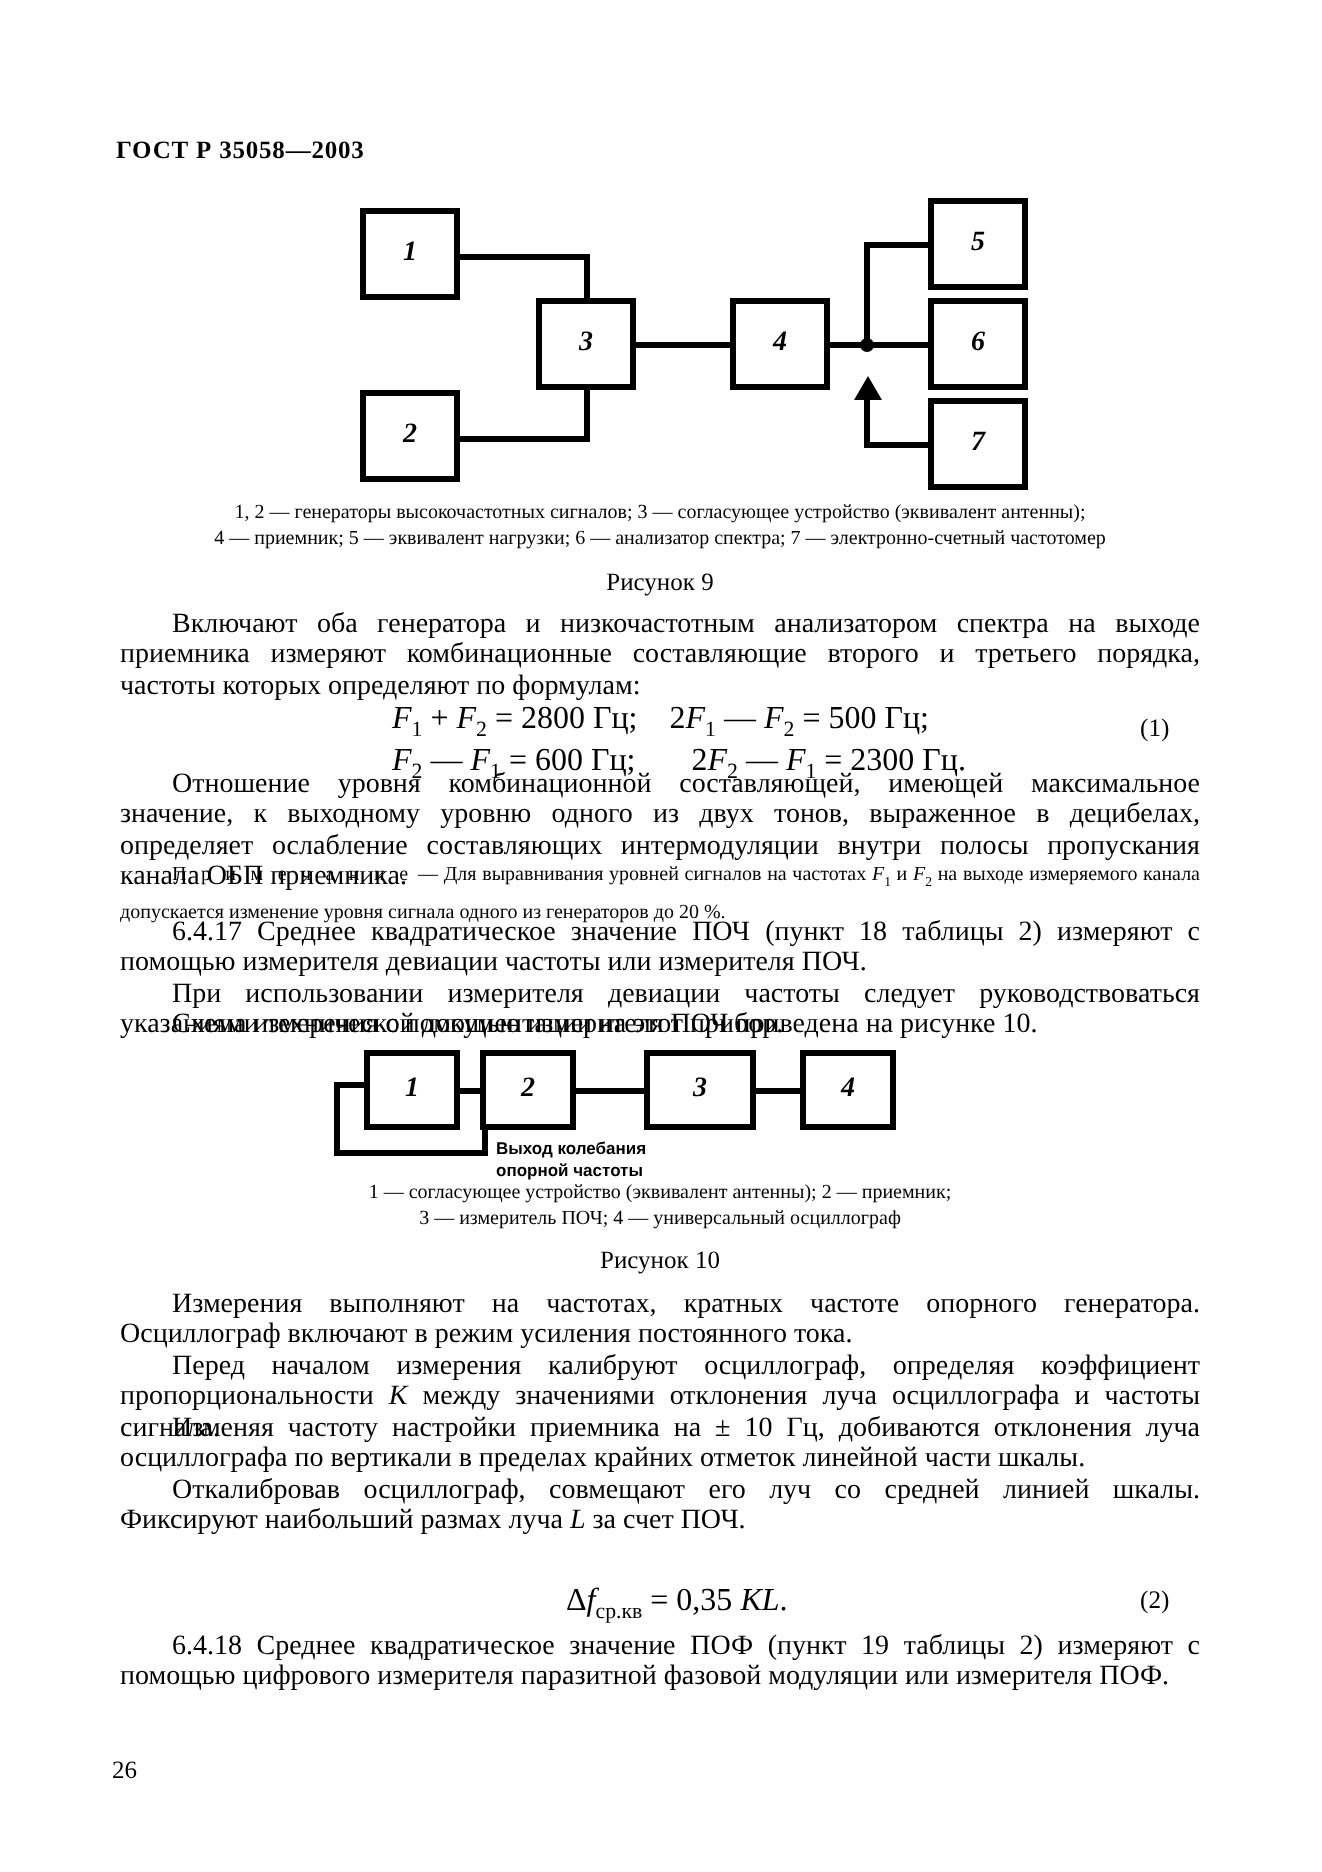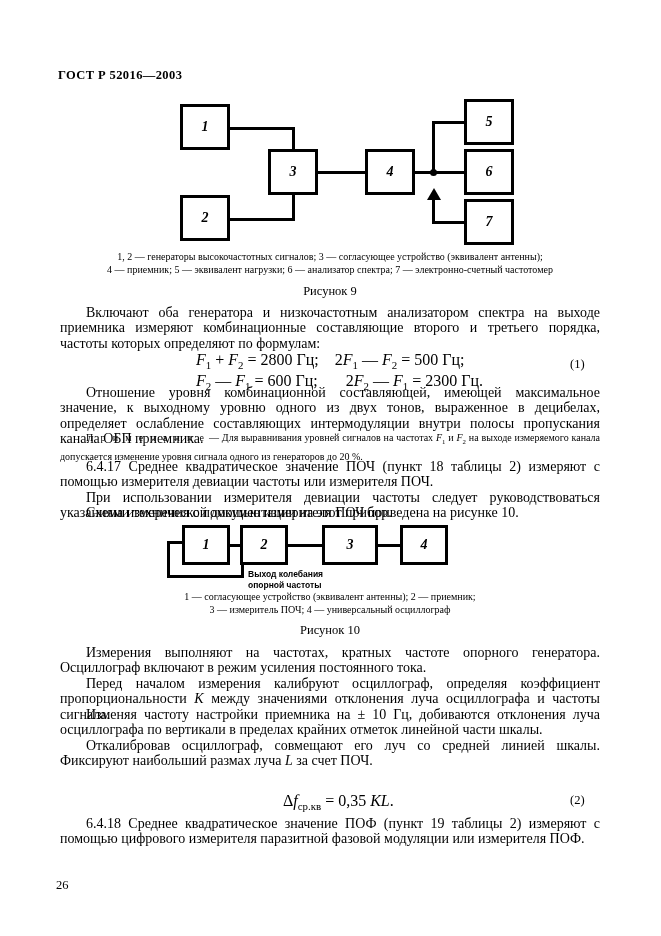--- a/index.html
+++ b/index.html
@@ -133,21 +133,21 @@
     top: 850px;
     font-size: 12.5px;
     font-family: "Liberation Serif", "DejaVu Serif", serif;
   }
 </style>
 </head>
 <body>
 
 <div class="page">
 
-  <div class="header-std">ГОСТ Р 52016—2003</div>
+  <div class="header-std">ГОСТ Р 35058—2003</div>
 
   <div class="fig9">
 
     <div class="wire hline" style="left:58px; top:31px; width:67px;"></div>
     <div class="wire vline" style="left:122px; top:31px; height:38px;"></div>
 
     <div class="wire hline" style="left:58px; top:122px; width:67px;"></div>
     <div class="wire vline" style="left:122px; top:85px; height:40px;"></div>
 
     <div class="wire hline" style="left:148px; top:75px; width:49px;"></div>

